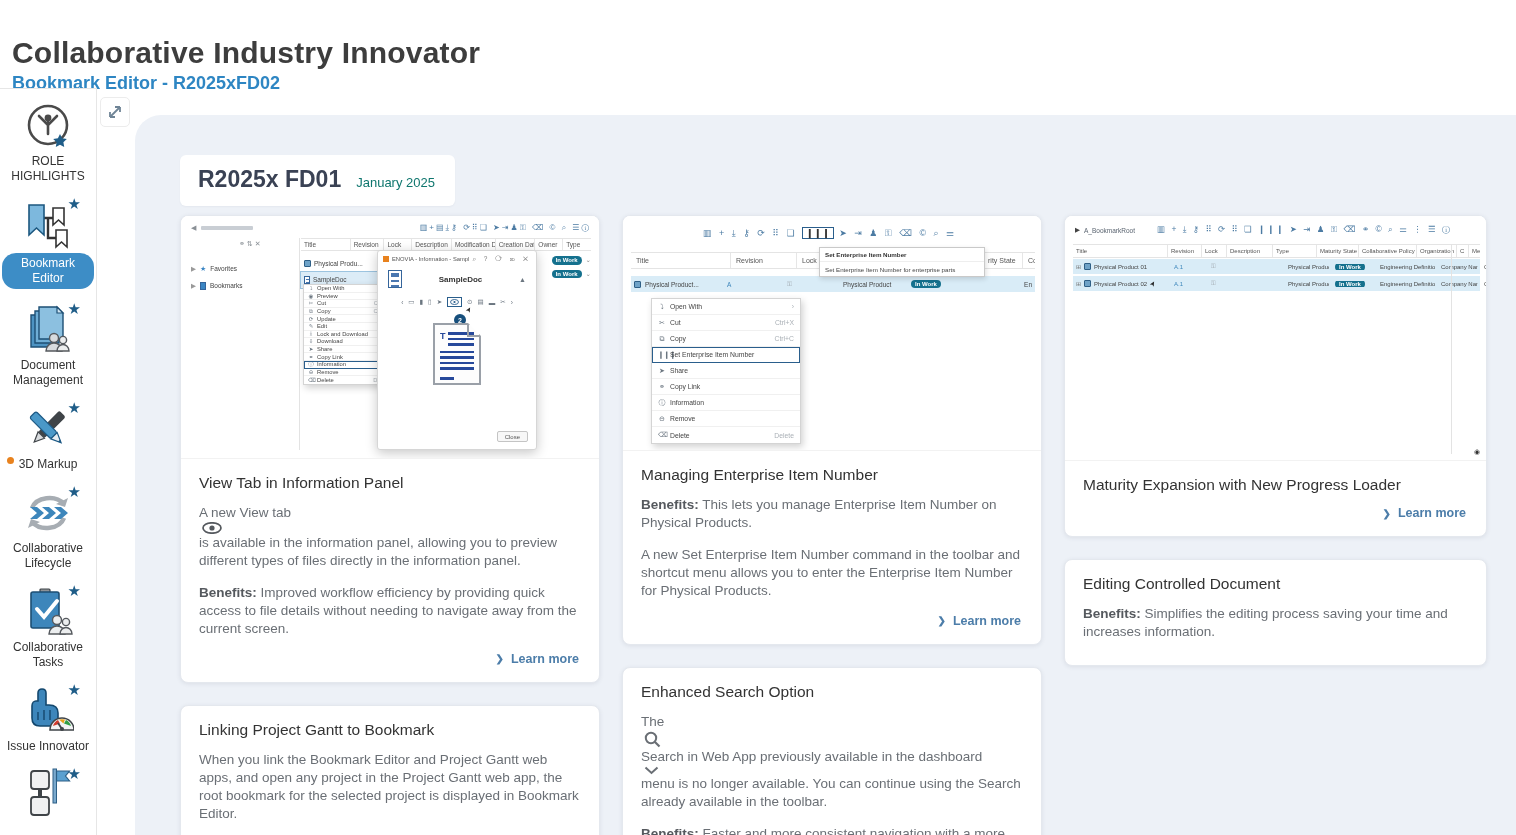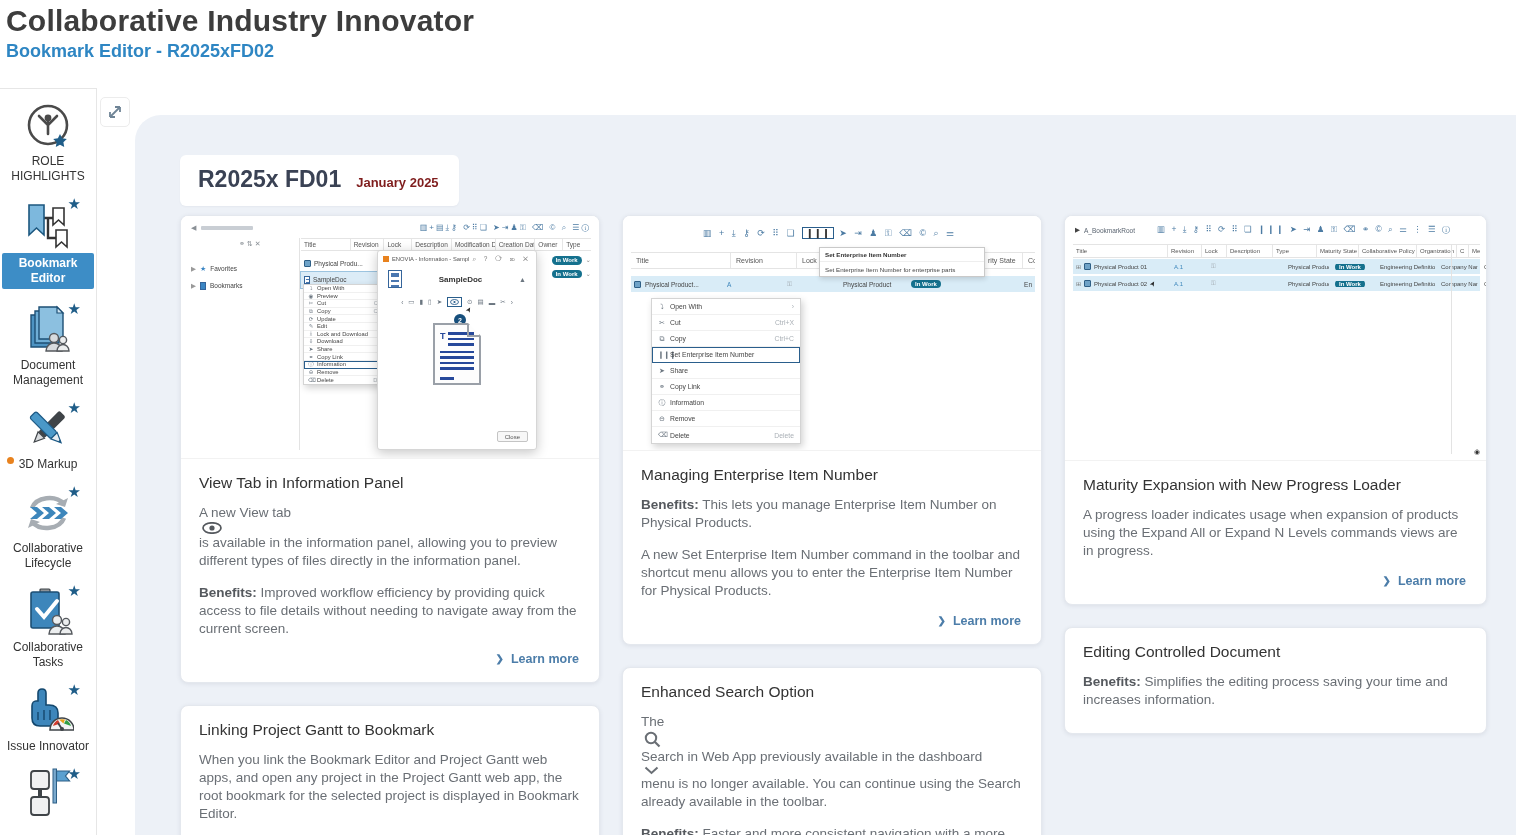--- a/index.html
+++ b/index.html
@@ -1,48 +1,48 @@
 <!DOCTYPE html>
 <html><head>
 <meta charset="utf-8">
 <style>
   * { box-sizing:border-box; margin:0; padding:0; }
   html,body { width:1516px; height:835px; overflow:hidden; background:#fff;
               font-family:"Liberation Sans",sans-serif; }
 
   
-  .hdr { padding:4px 0 0 6px; }
+  .hdr { padding:4px 0 0 12px;margin-top:32px; }
   .hdr h1 { font-size:30px; font-weight:600; color:#3d3d3d; letter-spacing:.2px; }
   .hdr h2 { font-size:18px; font-weight:700; color:#2e86c3; margin-top:3px; }
 
   
   .sidebar { position:absolute; left:0; top:88px; width:97px; bottom:0;
              border-top:1px solid #e6e6e6; border-right:1px solid #e6e6e6; background:#fff; z-index:2; }
   .sitem { position:relative; display:flex; flex-direction:column; align-items:center;
            padding:12px 2px 4px; cursor:pointer; }
   .sicon { position:relative; width:54px; height:50px; display:flex; align-items:center; justify-content:center; }
   .star { position:absolute; color:#1f5d88; font-size:15px; line-height:1; top:-4px; right:-6px; }
   .slabel { position:relative; margin-top:3px; font-size:12px; color:#333; text-align:center; line-height:1.25; max-width:92px; }
-  .slabel.sel { background:#3d8dc6; color:#fff; font-weight:700; border-radius:2px; padding:3px 8px; }
+  .slabel.sel { background:#3d8dc6; color:#fff; font-weight:400; border-radius:14px; padding:3px 8px; }
   .ndot { position:absolute; left:-12px; top:3px; width:7px; height:7px; border-radius:50%; background:#e8821e; }
   .slwrap { position:relative; }
 
   
   .expand-tab { position:absolute; left:100px; top:97px; width:30px; height:30px; background:#fff;
                 border:1px solid #ececec; border-radius:5px; display:flex; align-items:center;
                 justify-content:center; z-index:3; cursor:pointer; }
 
   
   .content { position:absolute; left:135px; top:115px; right:0; bottom:0;
              background:#edf1f7; border-top-left-radius:26px; overflow:hidden; }
   .release { position:absolute; left:45px; top:40px; background:#fff; border-radius:6px;
              padding:11px 20px 13px 18px; display:flex; align-items:baseline; gap:15px;
              box-shadow:0 1px 2px rgba(70,80,100,.05); }
   .rver { font-size:23px; font-weight:700; color:#3a4254; }
-  .rdate { font-size:13px; font-weight:700; color:#7f1d1d; }
+  .rdate { font-size:13px; font-weight:400; color:#0f766e; }
 
   .grid { position:absolute; left:45px; top:100px; display:flex; gap:22px; }
   .gcol { width:420px; display:flex; flex-direction:column; gap:22px; }
   .gcol.c3 { width:423px; }
 
   .card { background:#fff; border:1px solid #e4e8ee; border-radius:8px; overflow:hidden;
           box-shadow:0 1px 4px rgba(60,70,90,.10); }
   .cbody { padding:15px 18px 10px; }
   .ctitle { font-size:15.5px; font-weight:400; color:#333; margin-bottom:12px; }
   .ctext { font-size:13.5px; color:#6a6f75; line-height:1.33; margin-bottom:14px; }
@@ -670,21 +670,20 @@
               <span class="t3c" style="width:12px;">C</span>
 
             </div>
           </div>
           <div class="vline" style="right:34px;top:28px;bottom:6px;"></div>
           <span class="t3-dot">◉</span>
         </div>
 
         <div class="cbody">
           <div class="ctitle">Maturity Expansion with New Progress Loader</div>
-          <div class="ctext">A progress loader indicates usage when expansion of products using the Expand All or Expand N Levels commands views are in progress.</div>
           <div class="lmore">
             <span class="lmchev">❯</span>
             <span>Learn more</span>
           </div>
         </div>
       </div>
 
       <div class="card">
         <div class="cbody">
           <div class="ctitle">Editing Controlled Document</div>

